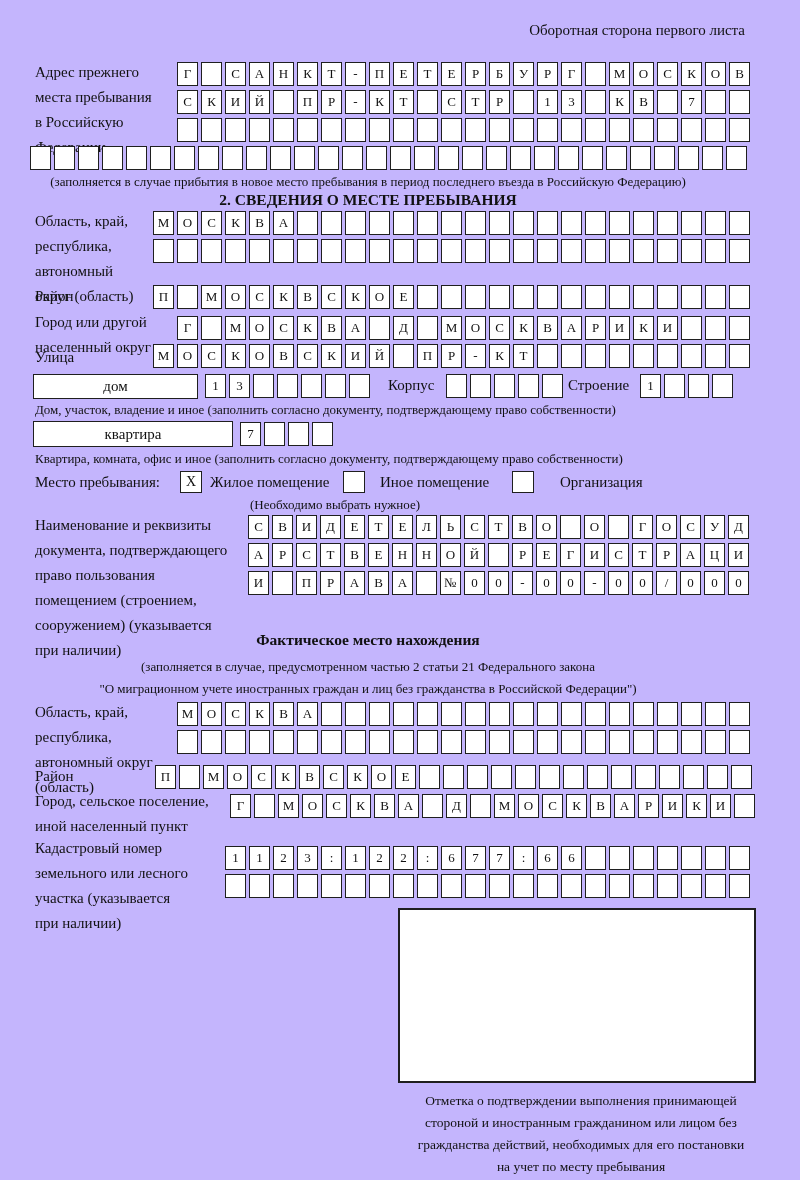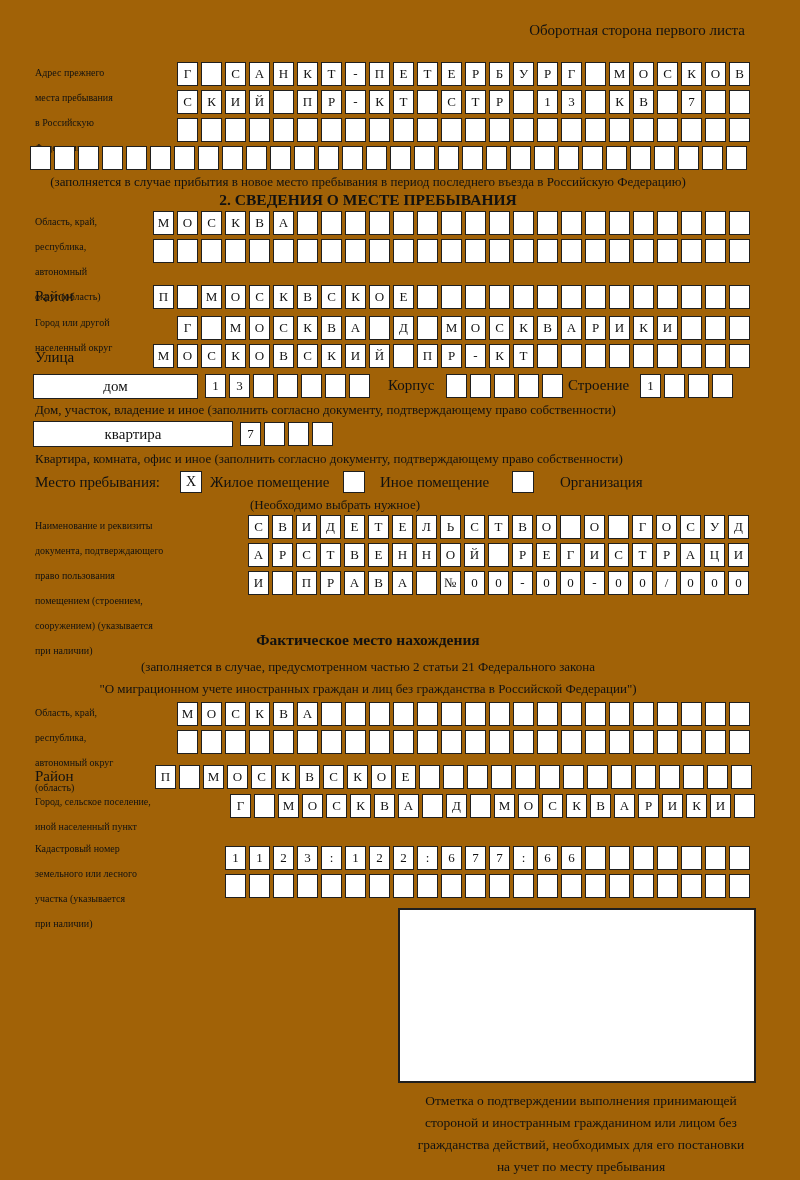--- a/index.html
+++ b/index.html
@@ -1,23 +1,23 @@
 <!DOCTYPE html>
 <html><head>
 <meta charset="utf-8">
 <style>
   html,body{margin:0;padding:0;background:#ffffff;}
-  .page{position:relative;width:800px;height:1180px;background:#a16207;
+  .page{position:relative;width:800px;height:1180px;background:#c4b5fd;
         font-family:"Liberation Serif", serif;color:#111;overflow:hidden;}
   .abs{position:absolute;}
   .cellrow{display:flex;gap:3px;}
   .cell{box-sizing:border-box;width:21px;height:24px;border:1.5px solid #1f1f1f;
         display:flex;align-items:center;justify-content:center;
         font-size:13px;background:#fff;}
-  .flabel div{line-height:25px;font-size:10px;white-space:nowrap;}
+  .flabel div{line-height:25px;font-size:15px;white-space:nowrap;}
   .lbl{font-size:15px;white-space:nowrap;}
   .cap{font-size:13px;white-space:nowrap;}
   .center{left:0;width:736px;text-align:center;}
   .titl{font-size:15.5px;font-weight:bold;}
   .wbox{box-sizing:border-box;border:1.6px solid #1f1f1f;display:flex;
         align-items:center;justify-content:center;font-size:15px;background:#fff;}
   .checkbox{box-sizing:border-box;width:22px;height:22px;border:1.5px solid #1f1f1f;
         display:flex;align-items:center;justify-content:center;font-size:14px;background:#fff;}
   .stamp{box-sizing:border-box;border:2px solid #1f1f1f;background:#fff;}
   .capblock div{line-height:22px;font-size:13.5px;}

